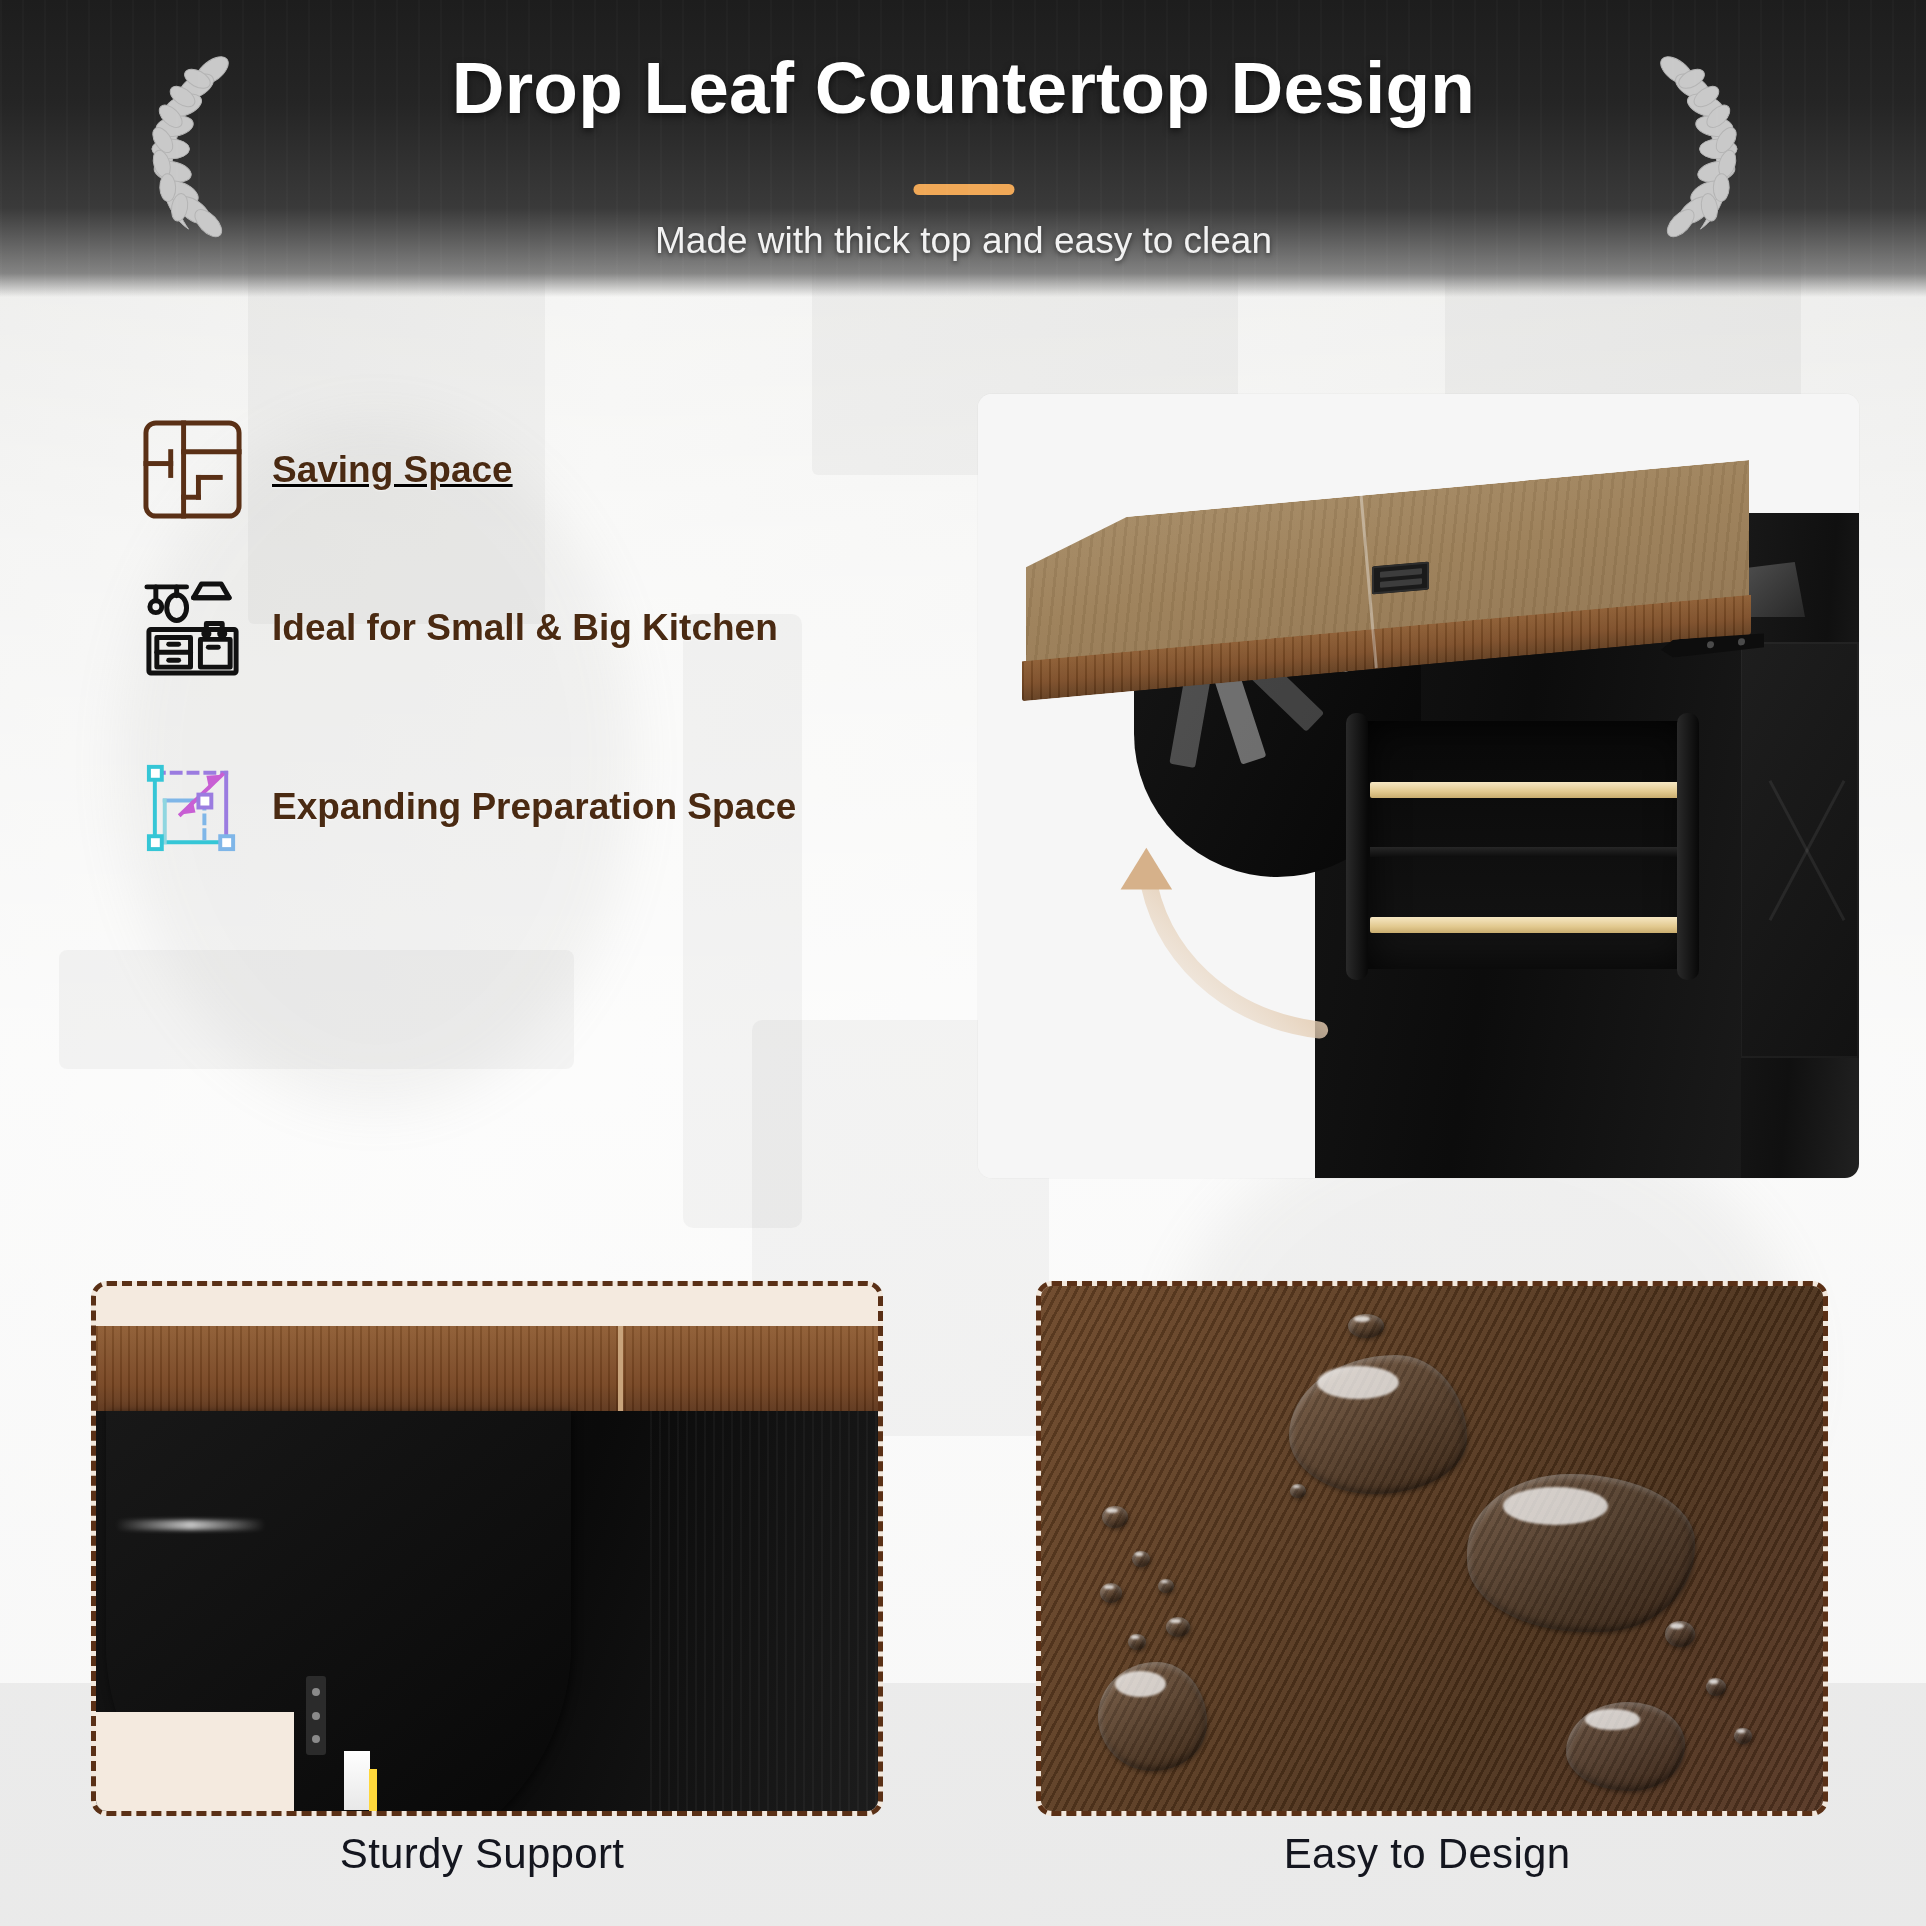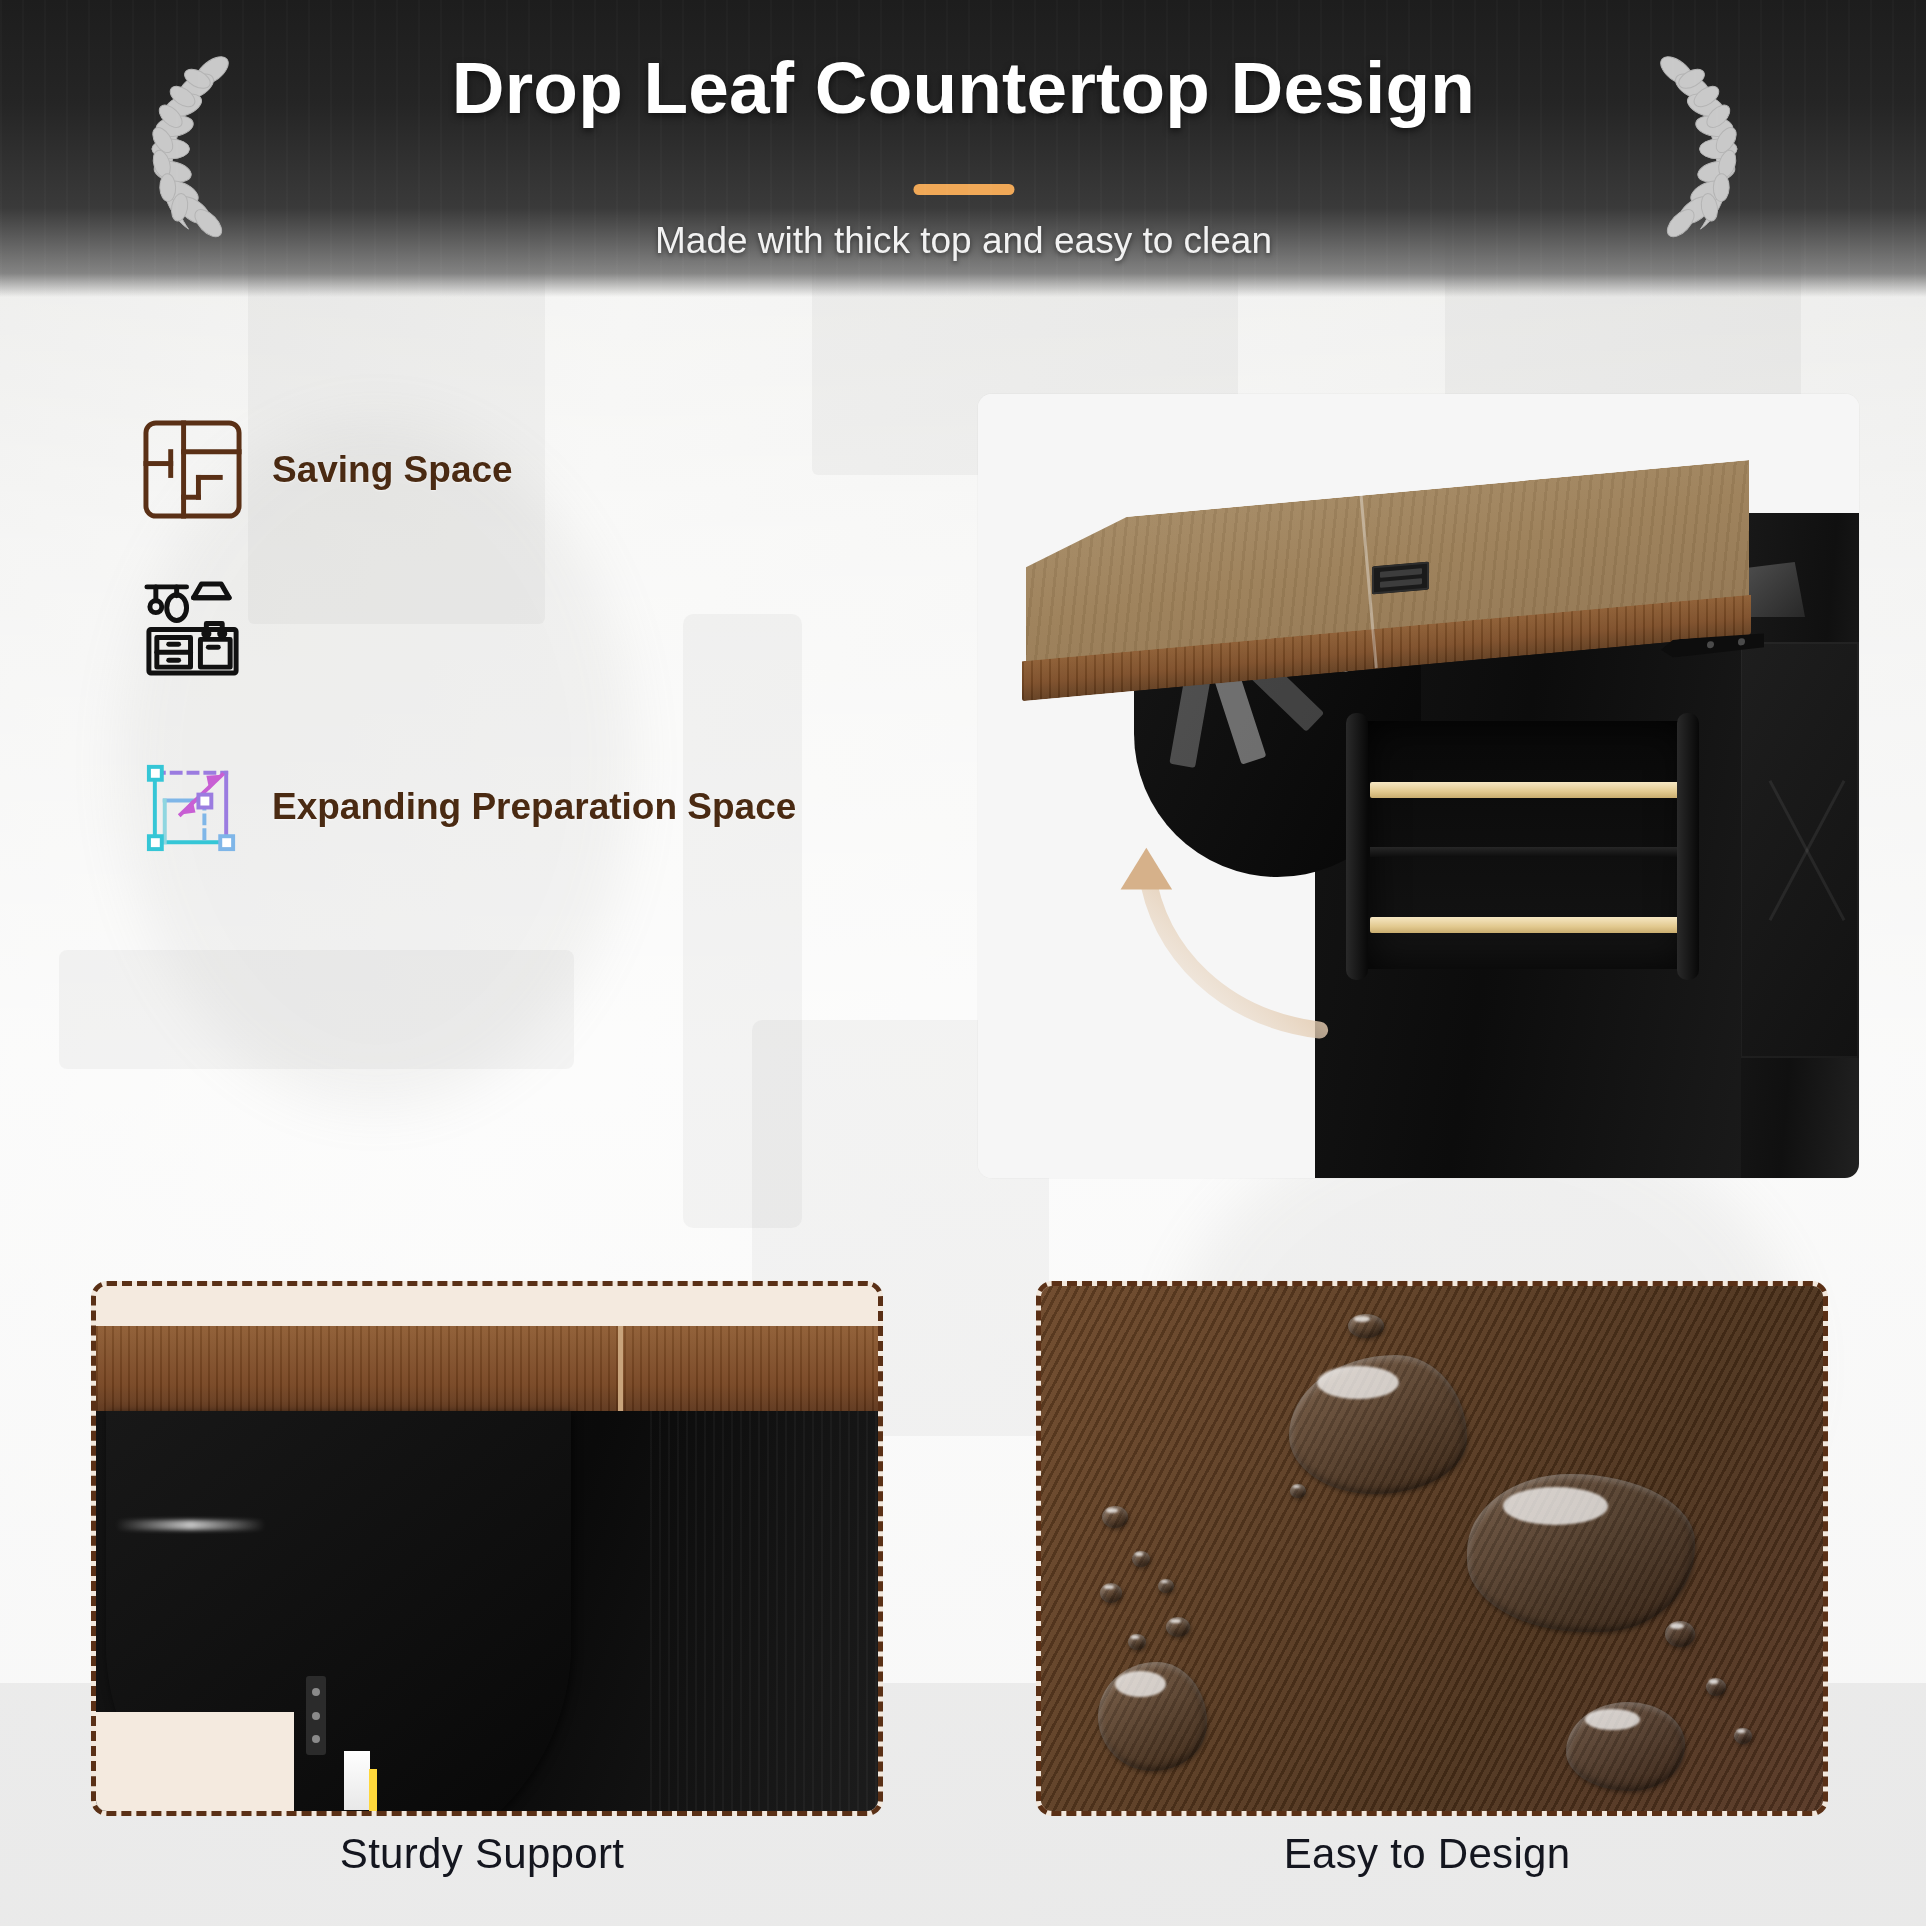--- a/index.html
+++ b/index.html
@@ -78,21 +78,21 @@
     position:absolute;
     left: 139px; top: 416px;
     width: 752px;
   }
   .feature {
     position: absolute;
     display: flex;
     align-items: center;
     gap: 26px;
   }
-  .feature-0 { top: 0px; }
+  .feature-0 { top: 0px; text-decoration: underline; }
   .feature-1 { top: 158px; }
   .feature-2 { top: 337px; justify-content: space-between; }
   .feature-icon {
     width: 107px; height: 107px;
     flex: 0 0 107px;
     display:flex; align-items:center; justify-content:center;
   }
   .feature-label {
     color: #4a2a12;
     font-size: 37px;
@@ -450,20 +450,21 @@
             <line x1="30" y1="71" x2="40" y2="71"></line>
             <line x1="30" y1="87" x2="40" y2="87"></line>
             <rect x="62" y="66" width="30" height="28"></rect>
             <line x1="70" y1="74" x2="80" y2="74"></line>
             <circle cx="68" cy="60" r="2.6" fill="#111"></circle>
             <circle cx="84" cy="60" r="2.6" fill="#111"></circle>
             <rect x="68" y="50" width="16" height="6"></rect>
           </g>
         </svg>
       </span>
+      <span class="feature-label">Ideal for Small &amp; Big Kitchen</span>
     </div>
 
     <div class="feature feature-2">
       <span class="feature-icon">
         <svg width="107" height="107" viewBox="0 0 108 108">
           <g fill="none" stroke-width="4" stroke-linecap="square">
 
             <line x1="16" y1="20" x2="16" y2="90" stroke="#35c6d6"></line>
             <line x1="16" y1="90" x2="88" y2="90" stroke="#35c6d6"></line>
             <line x1="16" y1="20" x2="88" y2="20" stroke="#9b7ce0" stroke-dasharray="9 8"></line>

